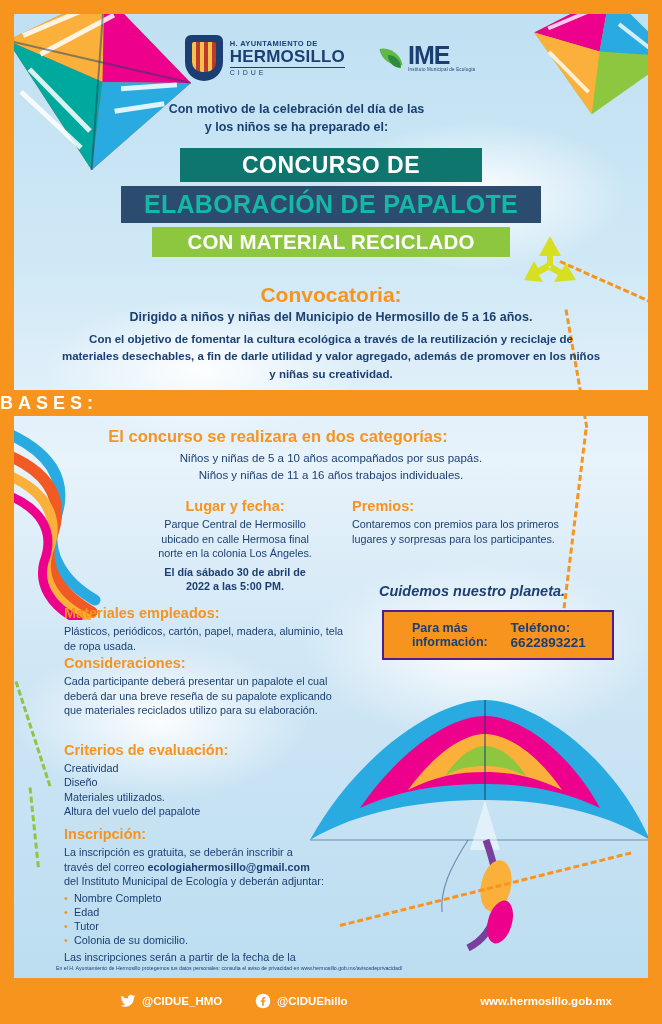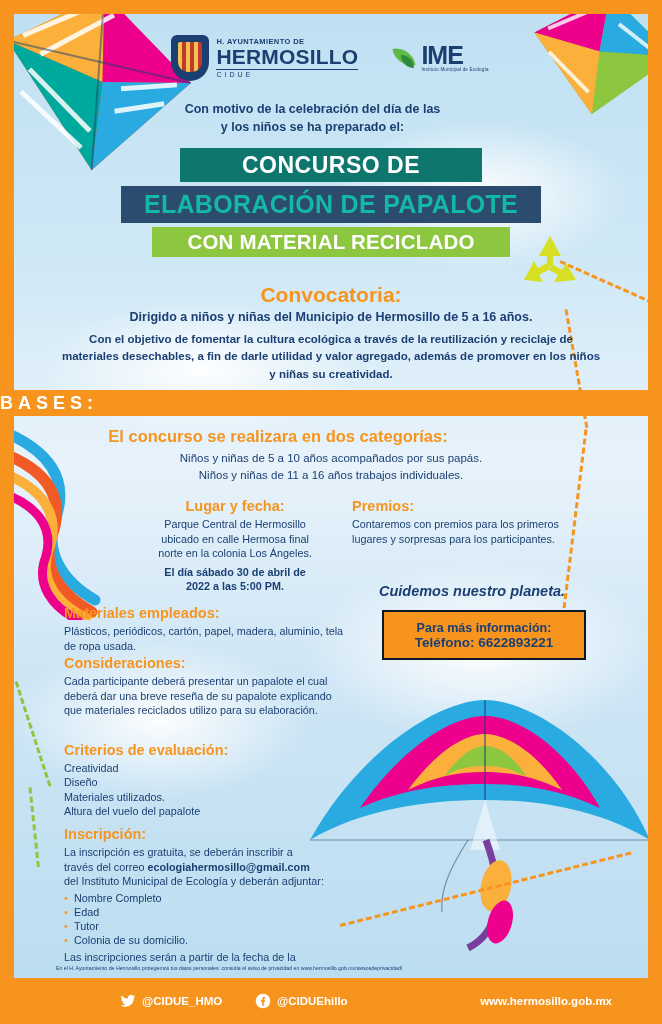--- a/index.html
+++ b/index.html
@@ -15,36 +15,36 @@
   .sidebar-l{position:absolute;top:0;left:0;width:14px;height:1024px;background:#f7941d;}
   .sidebar-r{position:absolute;top:0;right:0;width:14px;height:1024px;background:#f7941d;}
   .botbar{position:absolute;bottom:0;left:0;width:662px;height:46px;background:#f7941d;}
   
   .header{position:absolute;top:28px;left:0;width:662px;height:60px;display:flex;align-items:center;justify-content:center;gap:34px;}
   .crest{width:34px;height:42px;background:#1b3f73;border-radius:4px 4px 17px 17px;position:relative;box-shadow:0 0 0 2px #1b3f73;}
   .crest:before{content:"";position:absolute;left:5px;top:5px;right:5px;bottom:7px;background:repeating-linear-gradient(90deg,#f2c14e 0 4px,#c0392b 4px 8px);border-radius:2px 2px 10px 10px;}
   .hgov{display:flex;align-items:center;gap:9px;}
   .hgov-txt{line-height:1.05;}
   .hgov-txt .l1{font-size:7.5px;font-weight:bold;color:#1b3f73;letter-spacing:.4px;}
-  .hgov-txt .l2{font-size:21px;font-weight:bold;color:#1b3f73;letter-spacing:.2px;}
+  .hgov-txt .l2{font-size:17px;font-weight:bold;color:#1b3f73;letter-spacing:.2px;}
   .hgov-txt .l3{font-size:7px;color:#1b3f73;letter-spacing:3px;border-top:1px solid #1b3f73;padding-top:1px;margin-top:1px;}
   .ime{display:flex;align-items:center;gap:5px;}
   .ime-leaf{width:24px;height:26px;position:relative;}
   .ime-leaf:before{content:"";position:absolute;left:2px;top:2px;width:20px;height:20px;background:#5fb947;border-radius:0 100% 0 100%;transform:rotate(-10deg);}
   .ime-leaf:after{content:"";position:absolute;left:9px;top:10px;width:13px;height:13px;background:#2e8b3d;border-radius:0 100% 0 100%;}
   .ime-txt{line-height:1;}
   .ime-txt .m{font-size:25px;font-weight:bold;color:#1b3f73;letter-spacing:-1px;}
   .ime-txt .s{font-size:4.5px;color:#1b3f73;letter-spacing:.2px;}
   
   .kite-tl{position:absolute;left:-10px;top:-6px;width:220px;height:250px;transform:rotate(8deg);}
   .kite-tr{position:absolute;right:-6px;top:-8px;width:150px;height:140px;}
   .ribbon-l{position:absolute;left:0;top:420px;width:130px;height:200px;}
   .kite-big{position:absolute;left:300px;top:690px;width:360px;height:270px;}
   
-  .intro{position:absolute;top:100px;left:16px;width:593px;text-align:center;color:#1b3f73;font-weight:bold;font-size:12.5px;line-height:1.45;}
+  .intro{position:absolute;top:100px;left:0;width:593px;text-align:center;color:#1b3f73;font-weight:bold;font-size:12.5px;line-height:1.45;}
   
   .t1{position:absolute;top:148px;left:180px;width:302px;height:34px;background:#0f766e;display:flex;align-items:center;justify-content:center;}
   .t1 span{color:#fff;font-weight:bold;font-size:23px;letter-spacing:.5px;}
   .t2{position:absolute;top:186px;left:121px;width:420px;height:37px;background:#2b4b6f;display:flex;align-items:center;justify-content:center;}
   .t2 span{color:#14b8a6;font-weight:bold;font-size:25px;letter-spacing:.3px;}
   .t3{position:absolute;top:227px;left:152px;width:358px;height:30px;background:#8dc63f;display:flex;align-items:center;justify-content:center;}
   .t3 span{color:#fff;font-weight:bold;font-size:20.5px;letter-spacing:.2px;}
   .recycle{position:absolute;left:520px;top:232px;width:60px;height:58px;}
   
   .convo-h{position:absolute;top:283px;left:0;width:662px;text-align:center;color:#f7941d;font-weight:bold;font-size:21px;}
@@ -56,21 +56,21 @@
   .cat-h{position:absolute;top:427px;left:0;width:556px;text-align:center;color:#f7941d;font-weight:bold;font-size:16.5px;}
   .cat-l{position:absolute;top:450px;left:0;width:662px;text-align:center;color:#1b3f73;font-size:11.5px;line-height:1.5;}
   
   .h-or{color:#f7941d;font-weight:bold;font-size:14.5px;margin:0 0 3px 0;}
   .body-blue{color:#1b3f73;font-size:10.8px;line-height:1.35;}
   .lugar{position:absolute;top:498px;left:135px;width:200px;text-align:center;}
   .lugar .h-or{text-align:center;}
   .lugar .bold{font-weight:bold;}
   .premios{position:absolute;top:498px;left:352px;width:230px;}
   .cuidemos{position:absolute;top:583px;left:352px;width:240px;color:#1b3f73;font-weight:bold;font-style:italic;font-size:14.5px;text-align:center;}
-  .infobox{position:absolute;top:610px;left:382px;width:200px;height:46px;background:#f7941d;border:2px solid #0f172a;display:flex;flex-direction:column;align-items:center;justify-content:center;}
+  .infobox{position:absolute;top:610px;left:382px;width:200px;height:46px;background:#f7941d;border:2px solid #4c1d95;display:flex;flex-direction:row;align-items:center;justify-content:center;padding-left:28px;}
   .infobox .l1{color:#1b3f73;font-weight:bold;font-size:12.5px;}
   .infobox .l2{color:#1b3f73;font-weight:bold;font-size:13.5px;}
   .materiales{position:absolute;top:605px;left:64px;width:280px;}
   .consideraciones{position:absolute;top:655px;left:64px;width:280px;}
   .criterios{position:absolute;top:742px;left:64px;width:280px;}
   .criterios ul{margin:0;padding:0;list-style:none;}
   .criterios li{color:#1b3f73;font-size:10.8px;line-height:1.32;}
   .inscripcion{position:absolute;top:826px;left:64px;width:300px;}
   .inscripcion .mail{font-weight:bold;}
   .inscripcion ul{margin:2px 0 0 0;padding:0;list-style:none;}

